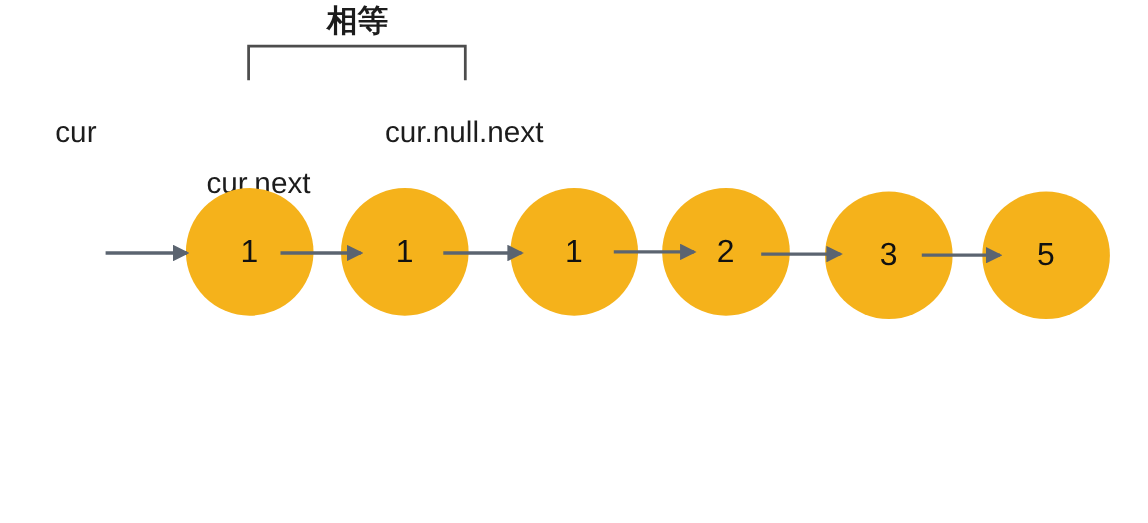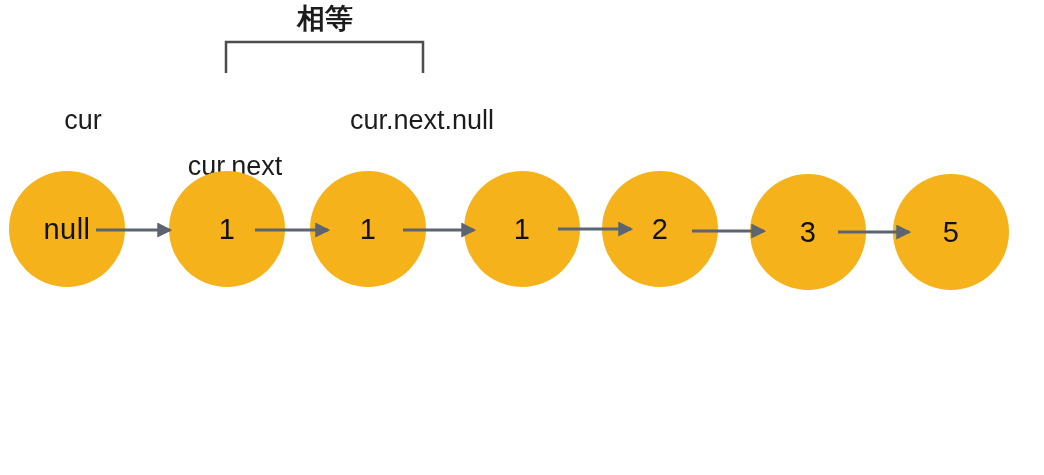--- a/index.html
+++ b/index.html
@@ -50,27 +50,24 @@
     width: 1044px; height: 475px;
   }
 </style>
 </head>
 <body>
 
 <div class="canvas" style="--bg: #ffffff; --node-fill: #F5B21B; --label-text: #1C1C1C;">
 
   <div class="equal-label" style="left:325px;">相等</div>
 
-  <div class="pointer-label" style="left:83px;">cur</div>
+  <div class="pointer-label" style="left:69px;">cur</div>
   <div class="pointer-label" style="left:235px;margin-top:46px;">cur.next</div>
-  <div class="pointer-label" style="left:422px;">cur.next.null</div>
+  <div class="pointer-label" style="left:422px;">cur.null.next</div>
 
-  <div class="node" style="left:9px;   top:171px;">
-    <span class="node-value">null</span>
-  </div>
   <div class="node" style="left:169px; top:171px;">
     <span class="node-value">1</span>
   </div>
   <div class="node" style="left:310px; top:171px;">
     <span class="node-value">1</span>
   </div>
   <div class="node" style="left:464px; top:171px;">
     <span class="node-value">1</span>
   </div>
   <div class="node" style="left:602px; top:171px;">

